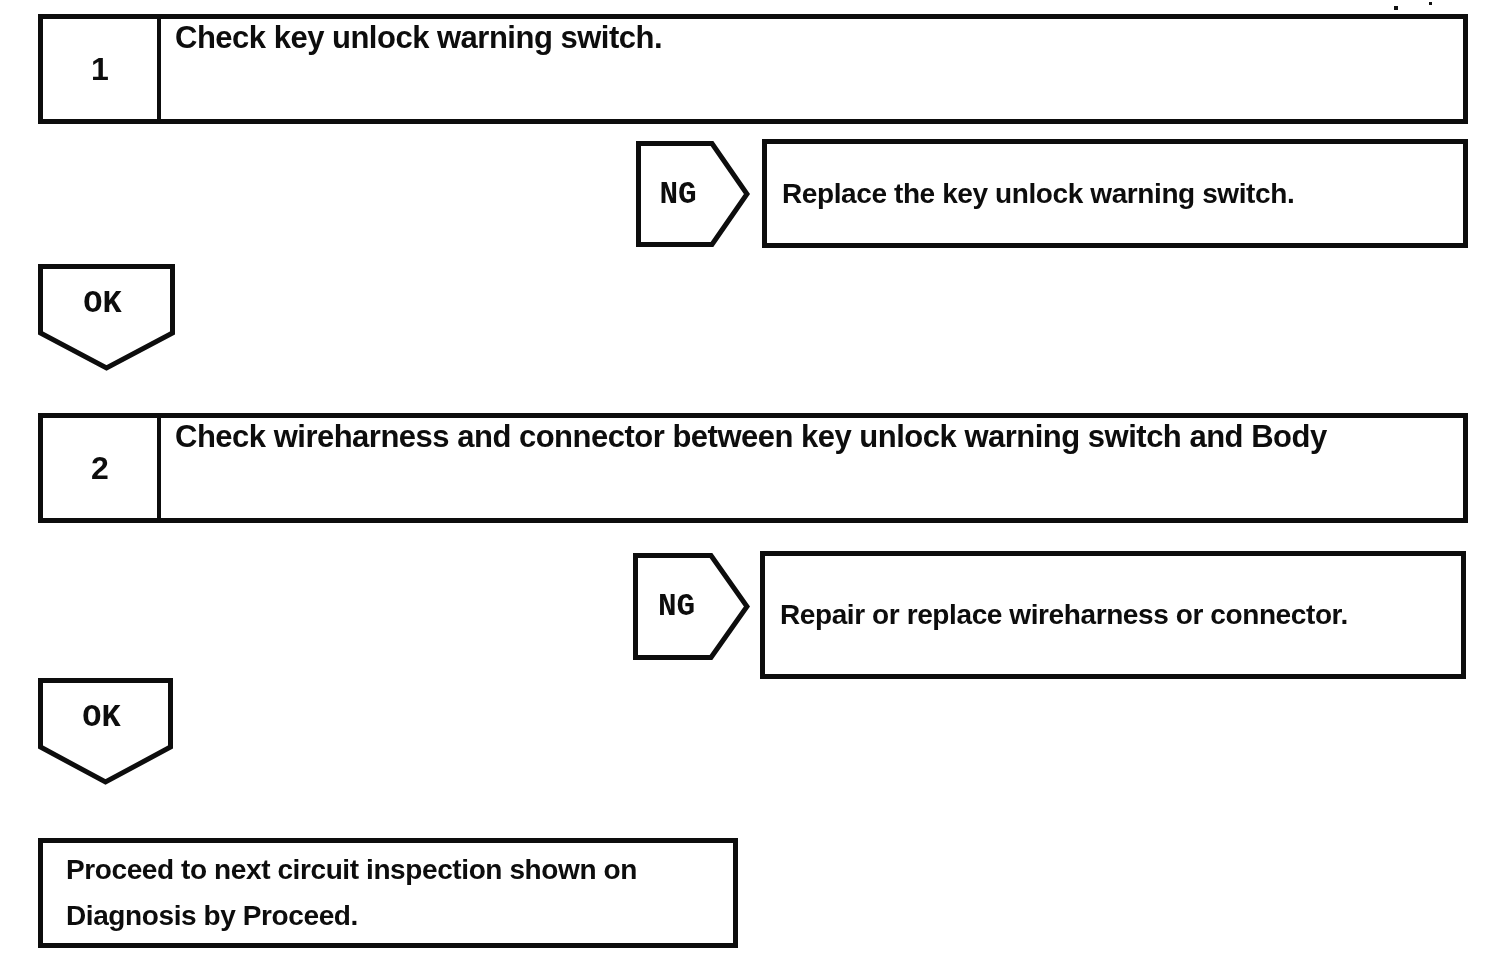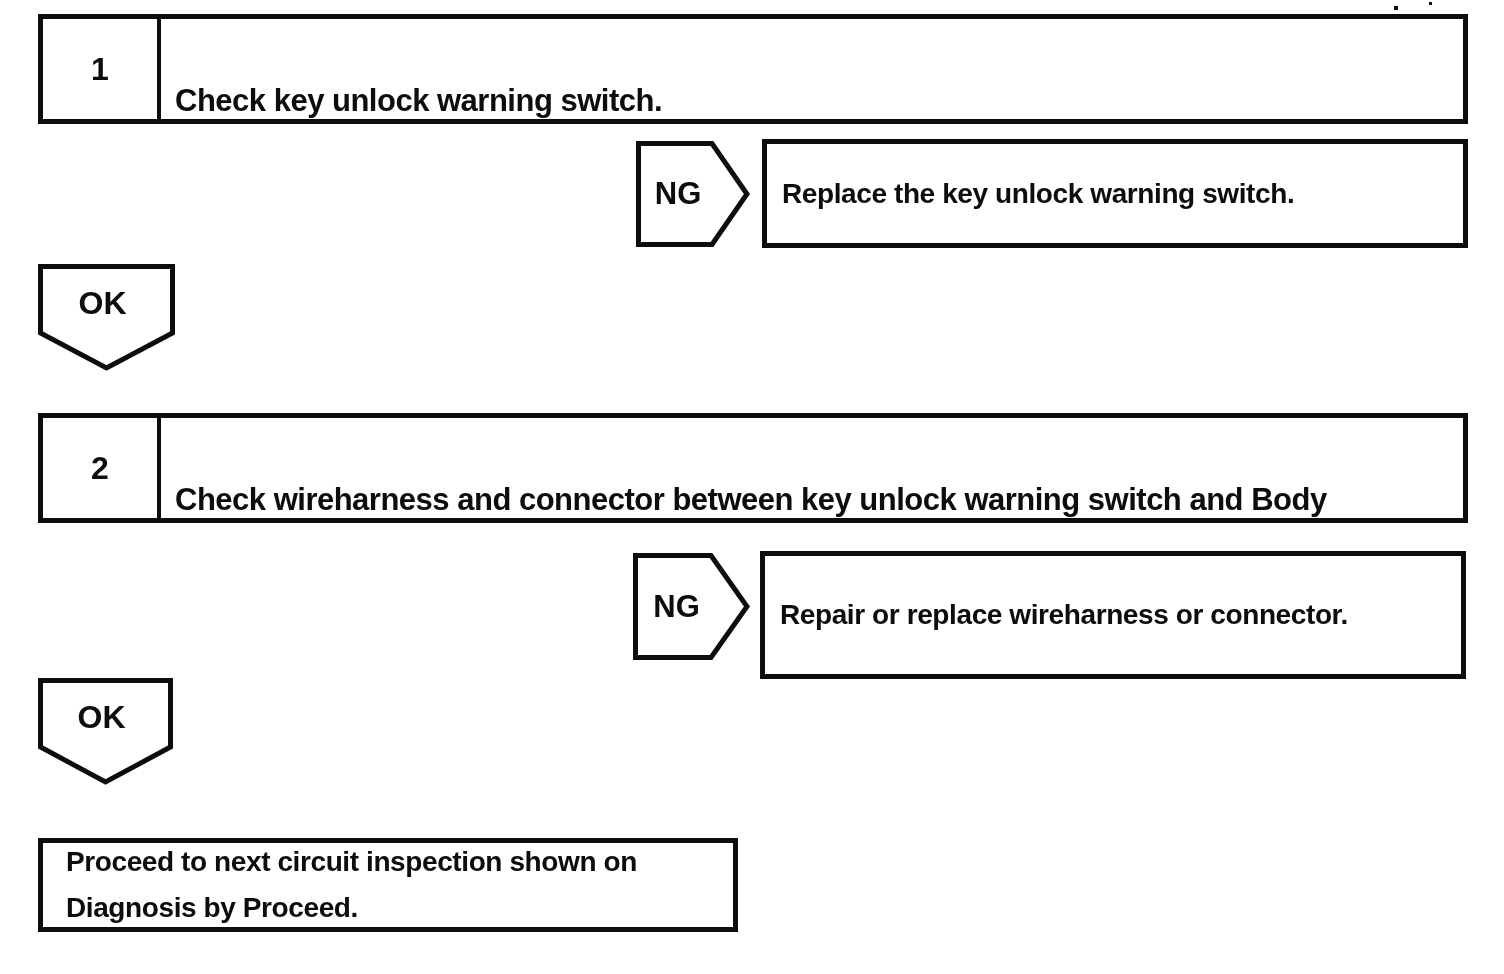--- a/index.html
+++ b/index.html
@@ -30,21 +30,21 @@
     border-right: 4px solid #0d0d0d;
     display: flex;
     align-items: center;
     justify-content: center;
     font-size: 32px;
   }
   .step-box .text-cell {
     flex: 1;
     display: flex;
     flex-direction: column;
-    justify-content: flex-end;
+    justify-content: flex-start;
     padding-left: 14px;
     padding-right: 10px;
     font-size: 31px;
     letter-spacing: -0.5px;
     line-height: 37px;
   }
   .line { white-space: nowrap; }
   
   .result-box {
     align-items: center;
@@ -57,20 +57,21 @@
     flex-direction: column;
     justify-content: center;
     padding-left: 23px;
     font-size: 28px;
     letter-spacing: -0.4px;
     line-height: 46px;
   }
   
   .shape {
     position: absolute;
+    font-family: Liberation Mono, monospace;
   }
   .shape svg { display: block; }
   .shape-label {
     position: absolute;
     inset: 0;
     display: flex;
     align-items: center;
     justify-content: center;
   }
   .ng-label {
@@ -136,21 +137,21 @@
     <div class="line">Repair or replace wireharness or connector.</div>
   </div>
 
   <div class="shape" style="left:38px; top:678px; width:135px; height:107px;">
     <svg width="135" height="107" viewBox="0 0 135 107">
       <polygon points="2.5,2.5 132.5,2.5 132.5,69 67.5,104 2.5,69" fill="#ffffff" stroke="#0d0d0d" stroke-width="5"></polygon>
     </svg>
     <div class="shape-label ok-label">OK</div>
   </div>
 
-  <div class="box final-box" style="left:38px; top:838px; width:700px; height:94px;">
+  <div class="box final-box" style="left:38px; top:838px; width:700px; height:110px;">
     <div class="line">Proceed to next circuit inspection shown on</div>
     <div class="line">Diagnosis by Proceed.</div>
   </div>
 
   <div class="speck" style="left:1394px; top:6px; width:4px; height:4px;"></div>
   <div class="speck" style="left:1429px; top:2px; width:3px; height:3px;"></div>
 
 </div>
 
 </body></html>

